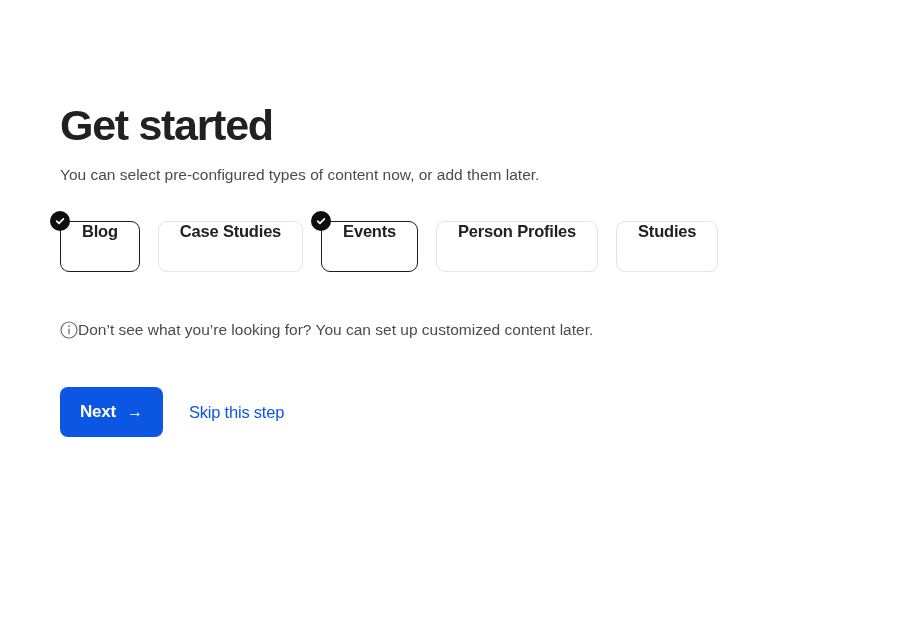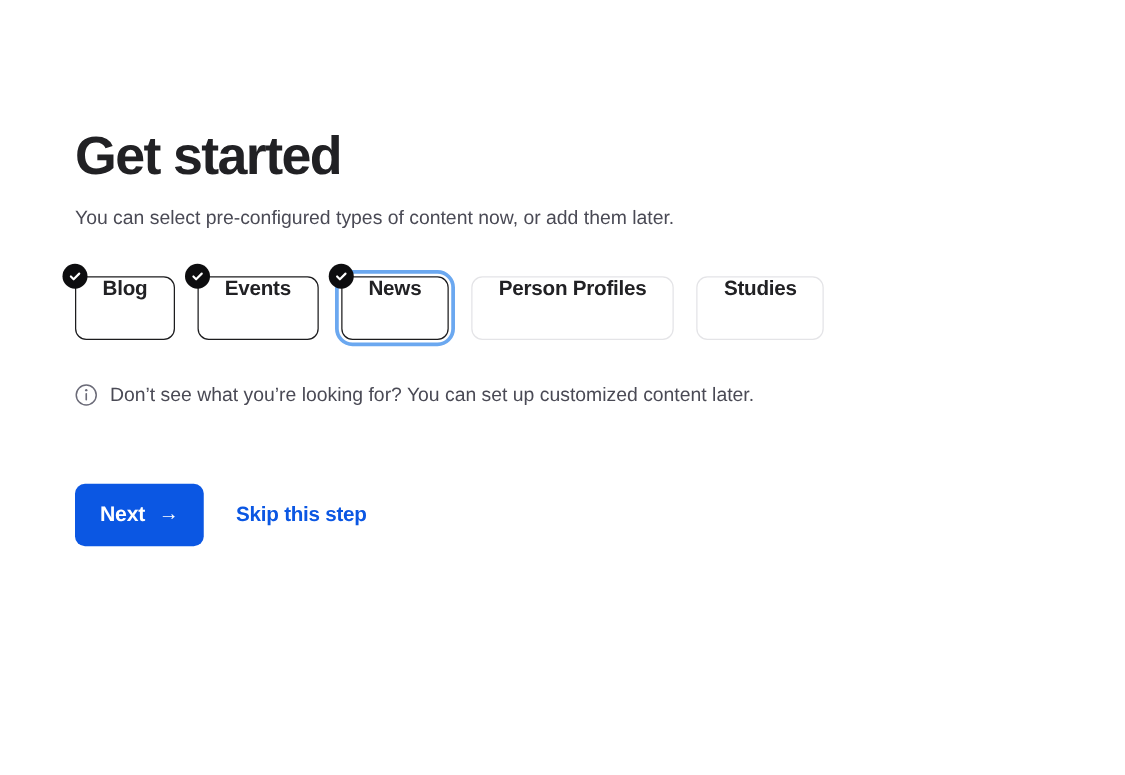--- a/index.html
+++ b/index.html
@@ -115,23 +115,23 @@
     z-index: 3;
   }
   .check-badge svg {
     display: block;
   }
 
   
   .info-row {
     position: absolute;
     left: 60px;
-    top: 307px;
-    display: flex;
-    gap: 10px;
+    top: 320px;
+    display: flex;
+    align-items: center;
   }
   .info-icon {
     width: 18px;
     height: 18px;
     flex: 0 0 18px;
     display: block;
   }
   .info-text {
     font-size: 15.5px;
     line-height: 20px;
@@ -174,21 +174,21 @@
   }
 
   .btn-skip {
     margin-left: 26px;
     background: none;
     border: none;
     padding: 0;
     color: #0b57e3;
     font-family: "Liberation Sans", sans-serif;
     font-size: 16.5px;
-    font-weight: bold;
+    font-weight: normal;
     letter-spacing: -0.2px;
     cursor: pointer;
     white-space: nowrap;
   }
 </style>
 </head>
 <body>
 
 <div class="page">
 
@@ -196,29 +196,25 @@
   <p class="subtitle">You can select pre-configured types of content now, or add them later.</p>
 
   <div class="chip-row" id="chip-row">
       <div class="chip-wrap selected"><button class="chip">
           <span>Blog</span>
         </button><span class="check-badge">
           <svg width="12" height="12" viewBox="0 0 12 12" fill="none">
             <path d="M2.7 6.2 L4.9 8.4 L9.4 3.9" stroke="#ffffff" stroke-width="1.7" stroke-linecap="round" stroke-linejoin="round"></path>
           </svg>
         </span></div>
+      <div class="chip-wrap"><button class="chip">
+          <span>Case Studies</span>
+        </button></div>
       <div class="chip-wrap selected"><button class="chip">
           <span>Events</span>
-        </button><span class="check-badge">
-          <svg width="12" height="12" viewBox="0 0 12 12" fill="none">
-            <path d="M2.7 6.2 L4.9 8.4 L9.4 3.9" stroke="#ffffff" stroke-width="1.7" stroke-linecap="round" stroke-linejoin="round"></path>
-          </svg>
-        </span></div>
-      <div class="chip-wrap selected focused"><button class="chip">
-          <span>News</span>
         </button><span class="check-badge">
           <svg width="12" height="12" viewBox="0 0 12 12" fill="none">
             <path d="M2.7 6.2 L4.9 8.4 L9.4 3.9" stroke="#ffffff" stroke-width="1.7" stroke-linecap="round" stroke-linejoin="round"></path>
           </svg>
         </span></div>
       <div class="chip-wrap"><button class="chip">
           <span>Person Profiles</span>
         </button></div>
       <div class="chip-wrap"><button class="chip">
           <span>Studies</span>

